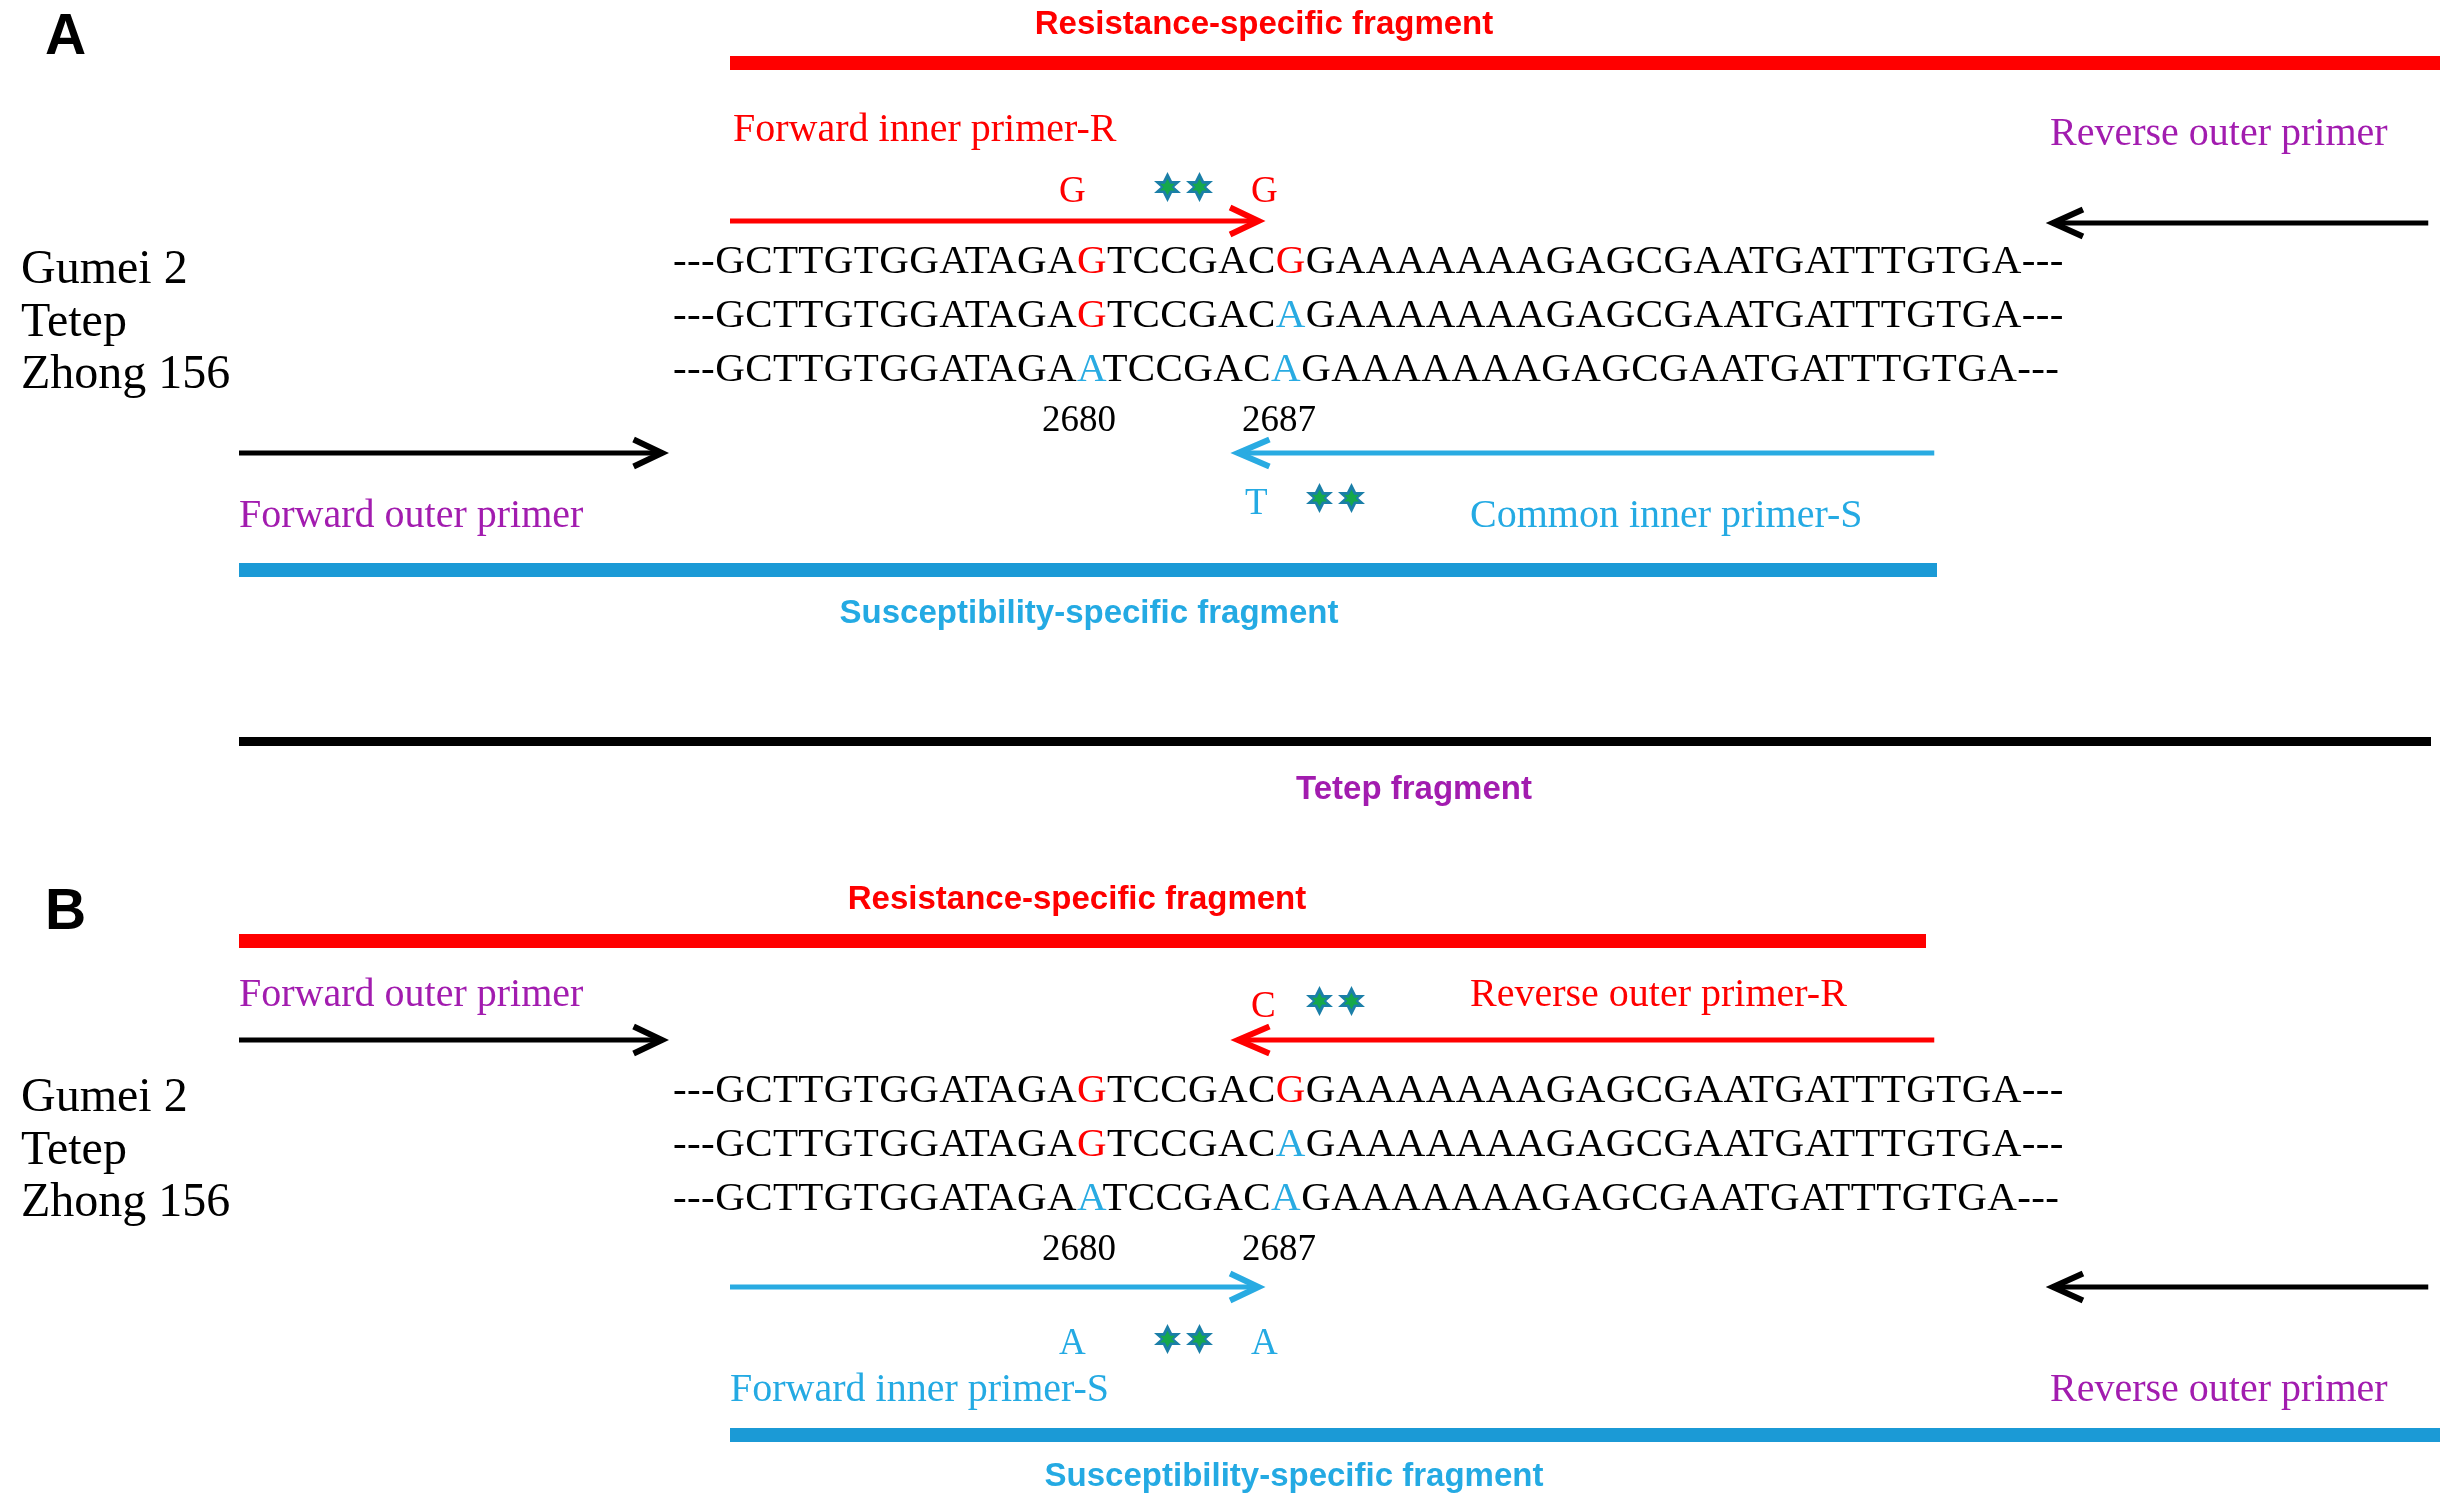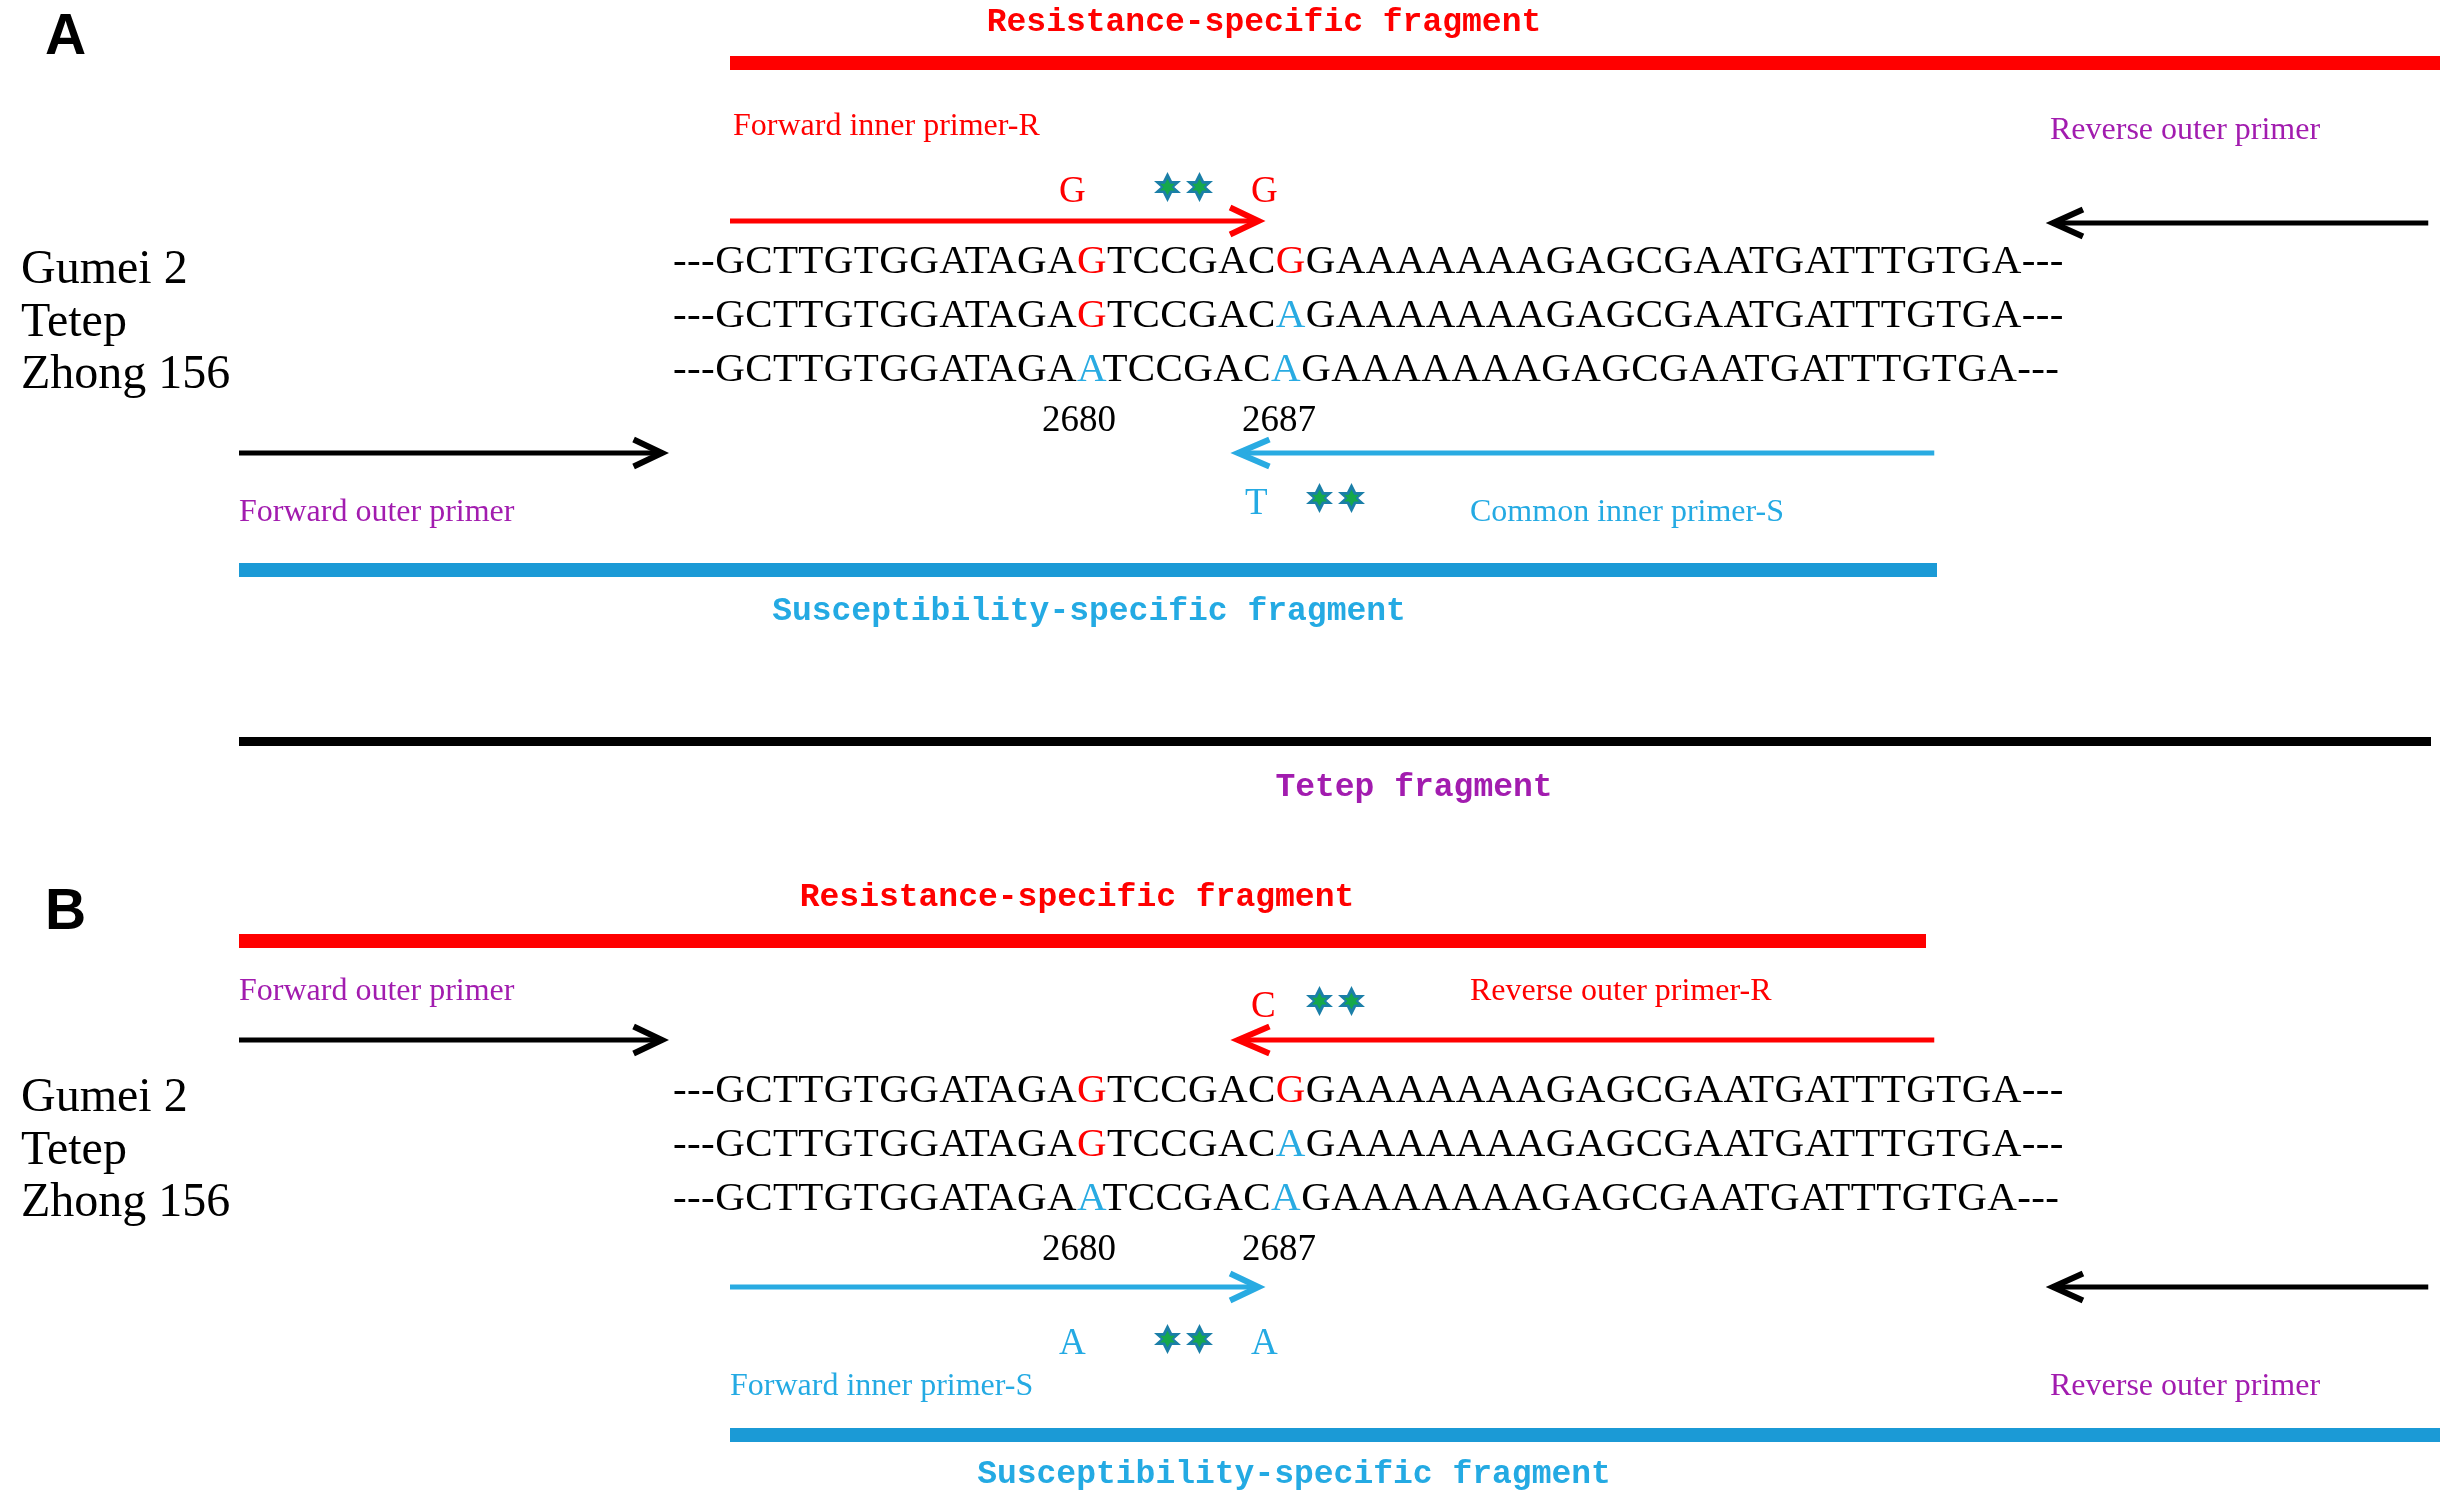--- a/index.html
+++ b/index.html
@@ -26,34 +26,34 @@
     line-height: 1;
   }
 
   .bar { position: absolute; height: 13.5px; }
   .bar-red { background: #FF0000; }
   .bar-blue { background: #1B9AD6; }
   .bar-black { background: #000000; height: 9px; }
 
   .frag-label {
     position: absolute;
-    font-family: Liberation Mono, monospace;
+    font-family: Liberation Sans, sans-serif;
     font-weight: bold;
     font-size: 33px;
     white-space: nowrap;
     line-height: 1;
   }
   .red-txt { color: #FF0000; }
   .blue-txt { color: #24AAE3; }
   .black-txt { color: #a21caf; }
 
   .primer-label {
     position: absolute;
     font-family: "Liberation Serif", serif;
-    font-size: 32px;
+    font-size: 40px;
     white-space: nowrap;
     line-height: 1;
   }
 
   .seq-name {
     position: absolute;
     font-family: "Liberation Serif", serif;
     font-size: 48px;
     color: #000000;
     white-space: nowrap;

